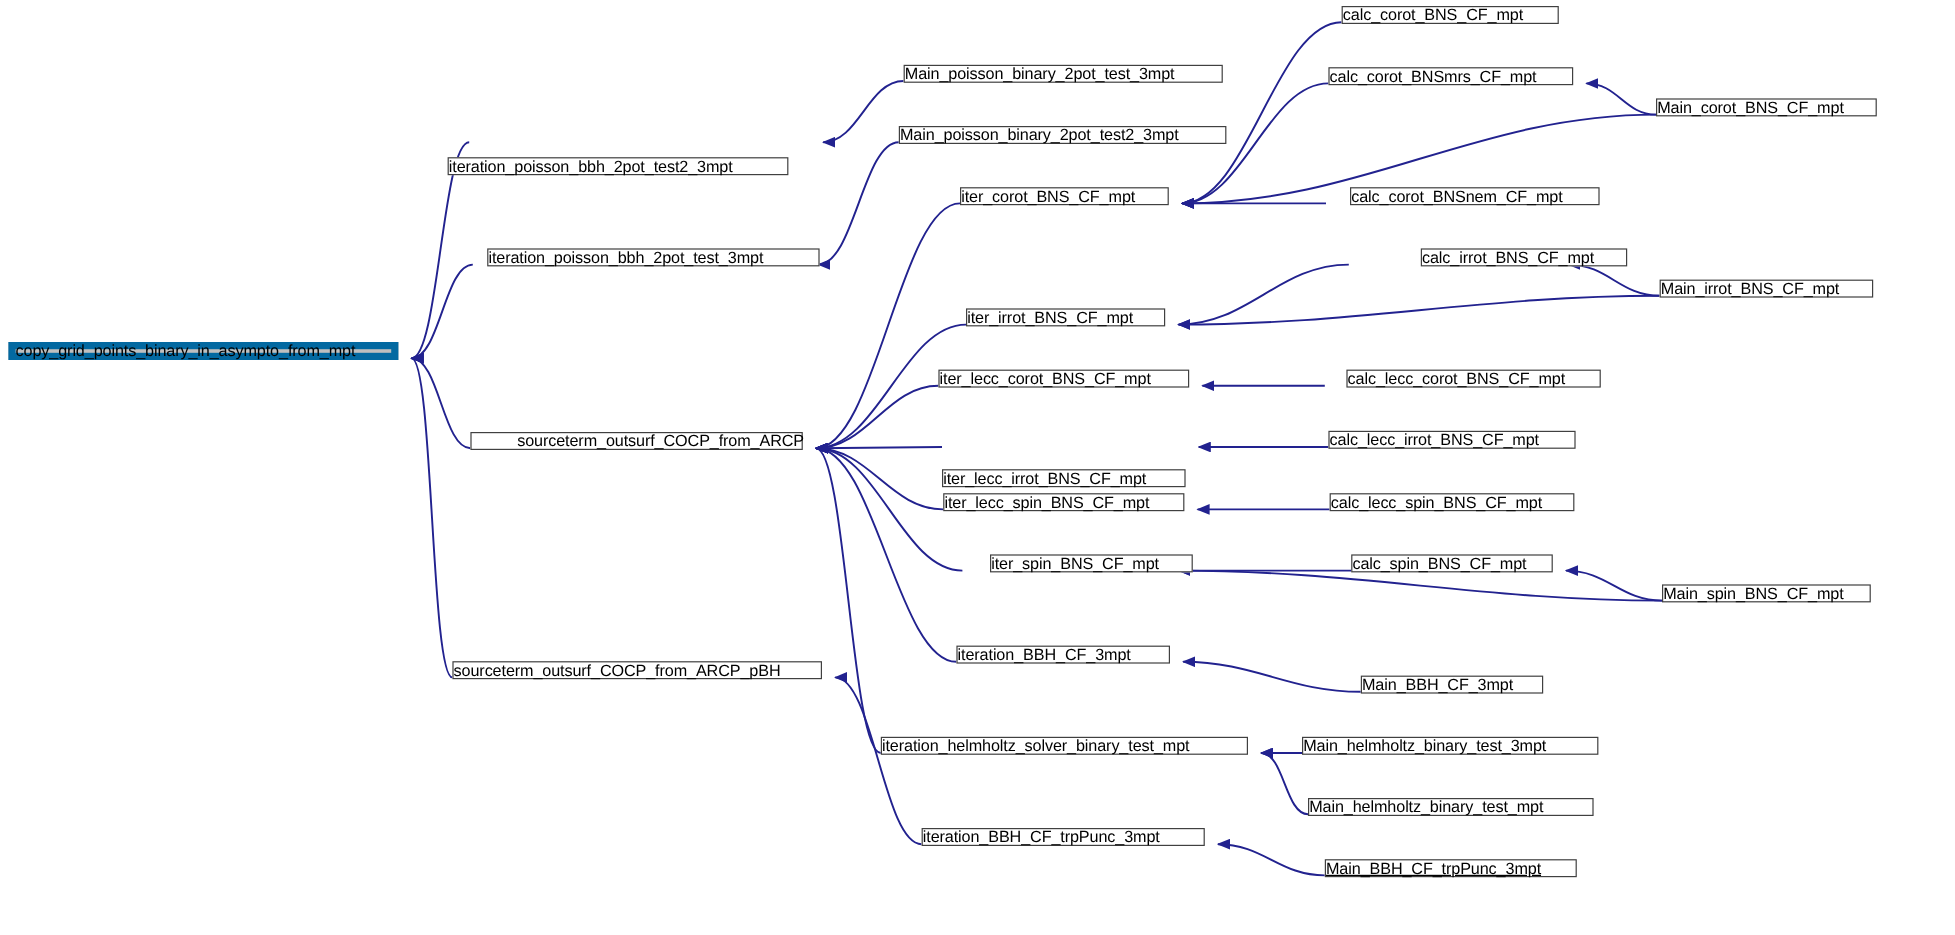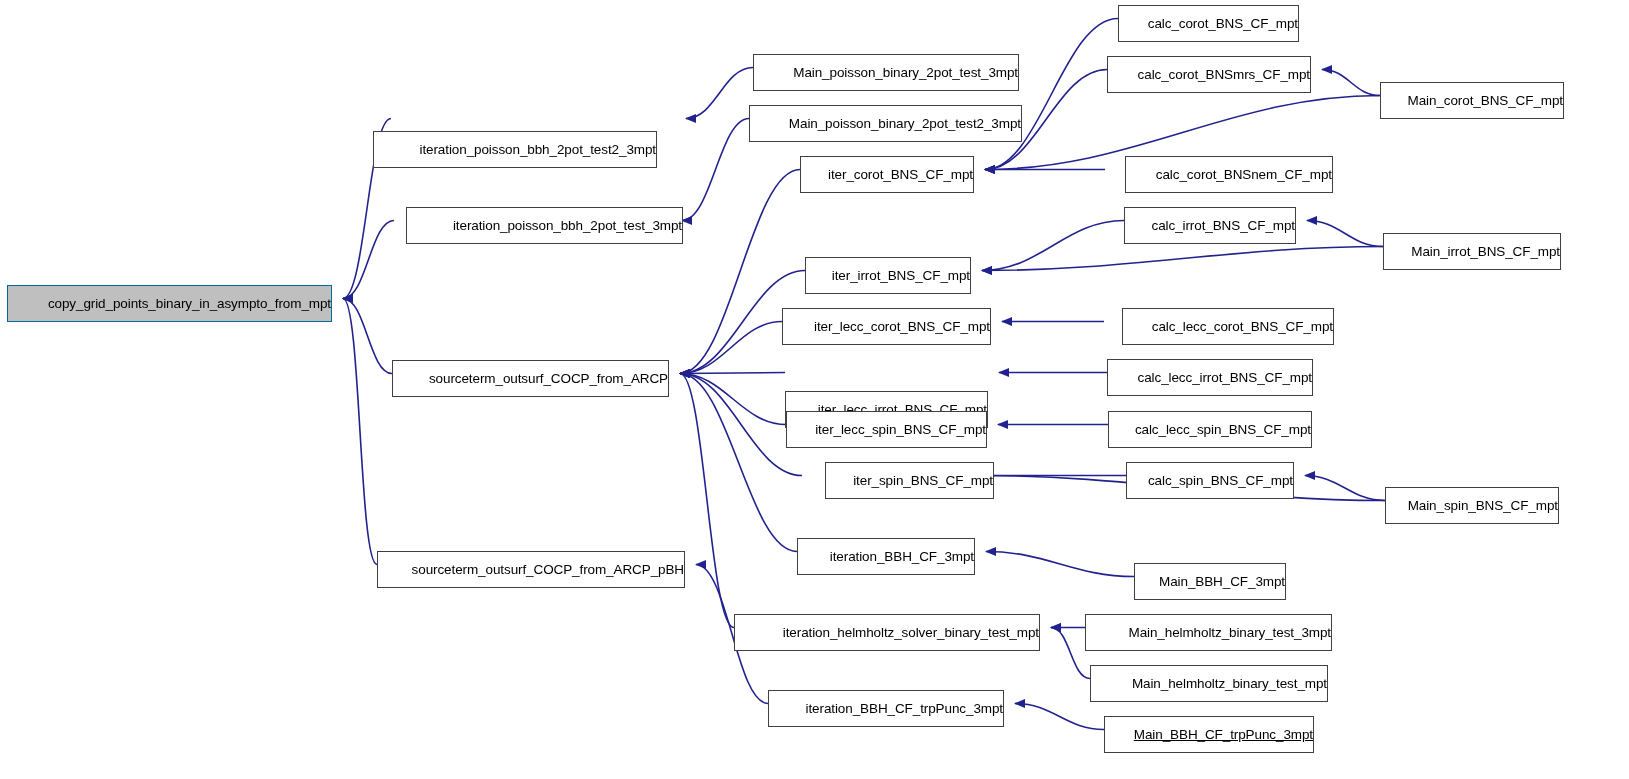--- a/index.html
+++ b/index.html
@@ -14,29 +14,29 @@
   .node{
     position:absolute;
     box-sizing:border-box;
     border:1px solid #404040;
     background:#ffffff;
     color:#000000;
     font-size:13.5px;
     line-height:1;
     display:flex;
     align-items:center;
-    justify-content:flex-end;
+    justify-content:flex-start;
     white-space:nowrap;
     letter-spacing:-0.1px;
-    height:37px;
+    height:15px;
     z-index:2;
   }
   .node.current{
     background:#bfbfbf;
-    border:1px solid #0369a1;
+    border:6px solid #0369a1;
   }
 </style>
 </head>
 <body>
 
 <div id="canvas">
   <svg class="edges" viewBox="0 0 1629 779">
     <defs>
       <marker id="ah" markerWidth="11" markerHeight="9" refX="10" refY="4.5" orient="auto" markerUnits="userSpaceOnUse">
         <path d="M0,0 L11,4.5 L0,9 Z" fill="#22228f"></path>
@@ -81,21 +81,21 @@
   <div id="node-layer">
       <div class="node current" style="left: 7px; top: 285px; width: 325px;">
         <span>copy_grid_points_binary_in_asympto_from_mpt</span>
       </div>
       <div class="node" style="left: 373px; top: 105px; width: 284px; margin-top: 26px;">
         <span>iteration_poisson_bbh_2pot_test2_3mpt</span>
       </div>
       <div class="node" style="left: 394px; top: 207px; width: 277px; margin-left: 12px;">
         <span>iteration_poisson_bbh_2pot_test_3mpt</span>
       </div>
-      <div class="node" style="left: 392px; top: 360px; width: 277px;">
+      <div class="node" style="left: 392px; top: 360px; width: 277px; padding-left: 38px;">
         <span>sourceterm_outsurf_COCP_from_ARCP</span>
       </div>
       <div class="node" style="left: 377px; top: 551px; width: 308px;">
         <span>sourceterm_outsurf_COCP_from_ARCP_pBH</span>
       </div>
       <div class="node" style="left: 753px; top: 54px; width: 266px;">
         <span>Main_poisson_binary_2pot_test_3mpt</span>
       </div>
       <div class="node" style="left: 749px; top: 105px; width: 273px;">
         <span>Main_poisson_binary_2pot_test2_3mpt</span>
@@ -129,21 +129,21 @@
       </div>
       <div class="node" style="left: 1118px; top: 5px; width: 181px;">
         <span>calc_corot_BNS_CF_mpt</span>
       </div>
       <div class="node" style="left: 1107px; top: 56px; width: 204px;">
         <span>calc_corot_BNSmrs_CF_mpt</span>
       </div>
       <div class="node" style="left: 1105px; top: 156px; width: 208px; margin-left: 20px;">
         <span>calc_corot_BNSnem_CF_mpt</span>
       </div>
-      <div class="node" style="left: 1124px; top: 207px; width: 172px;">
+      <div class="node" style="left: 1184px; top: 207px; width: 172px;">
         <span>calc_irrot_BNS_CF_mpt</span>
       </div>
       <div class="node" style="left: 1104px; top: 308px; width: 212px; margin-left: 18px;">
         <span>calc_lecc_corot_BNS_CF_mpt</span>
       </div>
       <div class="node" style="left: 1107px; top: 359px; width: 206px;">
         <span>calc_lecc_irrot_BNS_CF_mpt</span>
       </div>
       <div class="node" style="left: 1108px; top: 411px; width: 204px;">
         <span>calc_lecc_spin_BNS_CF_mpt</span>

